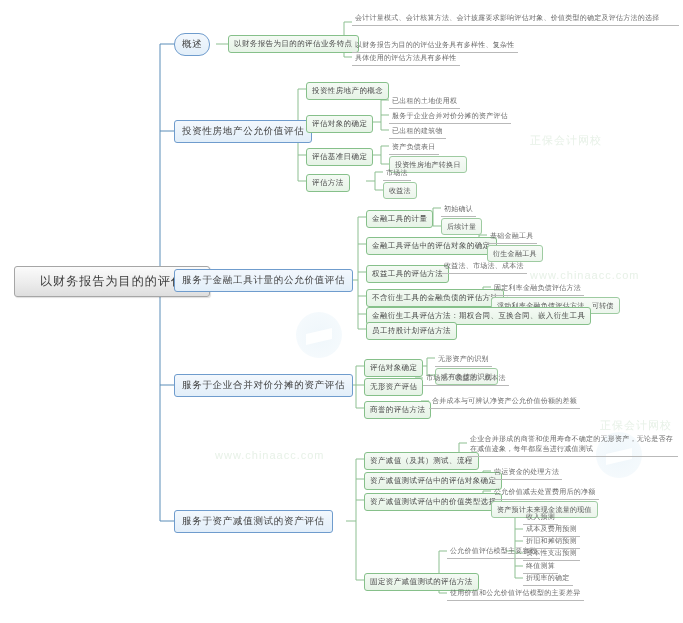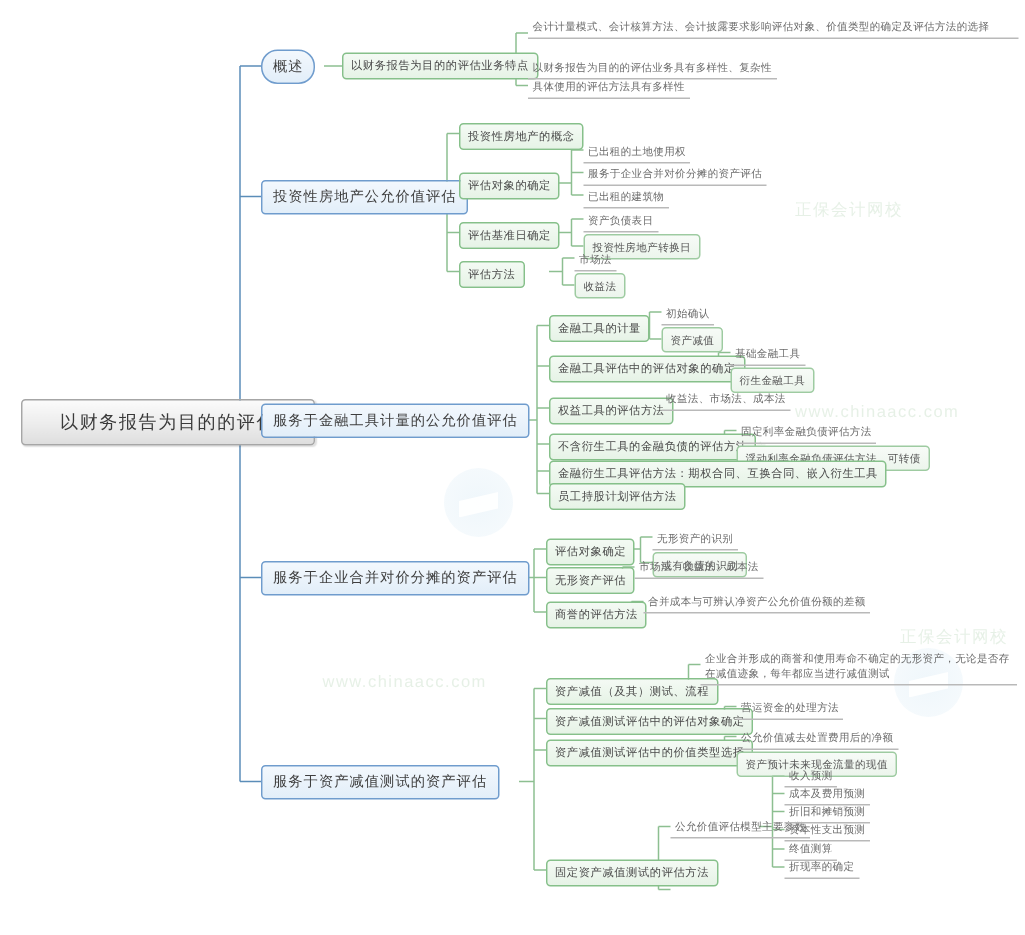--- a/index.html
+++ b/index.html
@@ -247,21 +247,21 @@
   <div class="node n-l3box" style="left:389px;top:156px;">投资性房地产转换日</div>
 
   <div class="node n-l2" style="left:306px;top:174px;">评估方法</div>
   <div class="node n-leaf" style="left:383px;top:166px;">市场法</div>
   <div class="node n-l3box" style="left:383px;top:182px;">收益法</div>
 
   <div class="node n-l1" style="left:174px;top:269px;">服务于金融工具计量的公允价值评估</div>
 
   <div class="node n-l2" style="left:366px;top:210px;">金融工具的计量</div>
   <div class="node n-leaf" style="left:441px;top:202px;">初始确认</div>
-  <div class="node n-l3box" style="left:441px;top:218px;">资产减值</div>
+  <div class="node n-l3box" style="left:441px;top:218px;">后续计量</div>
 
   <div class="node n-l2" style="left:366px;top:237px;">金融工具评估中的评估对象的确定</div>
   <div class="node n-leaf" style="left:487px;top:229px;">基础金融工具</div>
   <div class="node n-l3box" style="left:487px;top:245px;">衍生金融工具</div>
 
   <div class="node n-l2" style="left:366px;top:265px;">权益工具的评估方法</div>
   <div class="node n-leaf" style="left:441px;top:259px;">收益法、市场法、成本法</div>
 
   <div class="node n-l2" style="left:366px;top:289px;">不含衍生工具的金融负债的评估方法</div>
   <div class="node n-leaf" style="left:491px;top:281px;">固定利率金融负债评估方法</div>
@@ -290,20 +290,21 @@
 
   <div class="node n-l2" style="left:364px;top:472px;">资产减值测试评估中的评估对象确定</div>
   <div class="node n-leaf" style="left:491px;top:465px;">营运资金的处理方法</div>
 
   <div class="node n-l2" style="left:364px;top:493px;">资产减值测试评估中的价值类型选择</div>
   <div class="node n-leaf" style="left:491px;top:485px;">公允价值减去处置费用后的净额</div>
   <div class="node n-l3box" style="left:491px;top:501px;">资产预计未来现金流量的现值</div>
 
   <div class="node n-l2" style="left:364px;top:573px;">固定资产减值测试的评估方法</div>
   <div class="node n-leaf" style="left:447px;top:544px;">公允价值评估模型主要参数</div>
+  <div class="node n-leaf" style="left:447px;top:586px;">使用价值和公允价值评估模型的主要差异</div>
 
   <div class="node n-leaf" style="left:523px;top:510px;">收入预测</div>
   <div class="node n-leaf" style="left:523px;top:522px;">成本及费用预测</div>
   <div class="node n-leaf" style="left:523px;top:534px;">折旧和摊销预测</div>
   <div class="node n-leaf" style="left:523px;top:546px;">资本性支出预测</div>
   <div class="node n-leaf" style="left:523px;top:559px;">终值测算</div>
   <div class="node n-leaf" style="left:523px;top:571px;">折现率的确定</div>
 
 </div>
 

